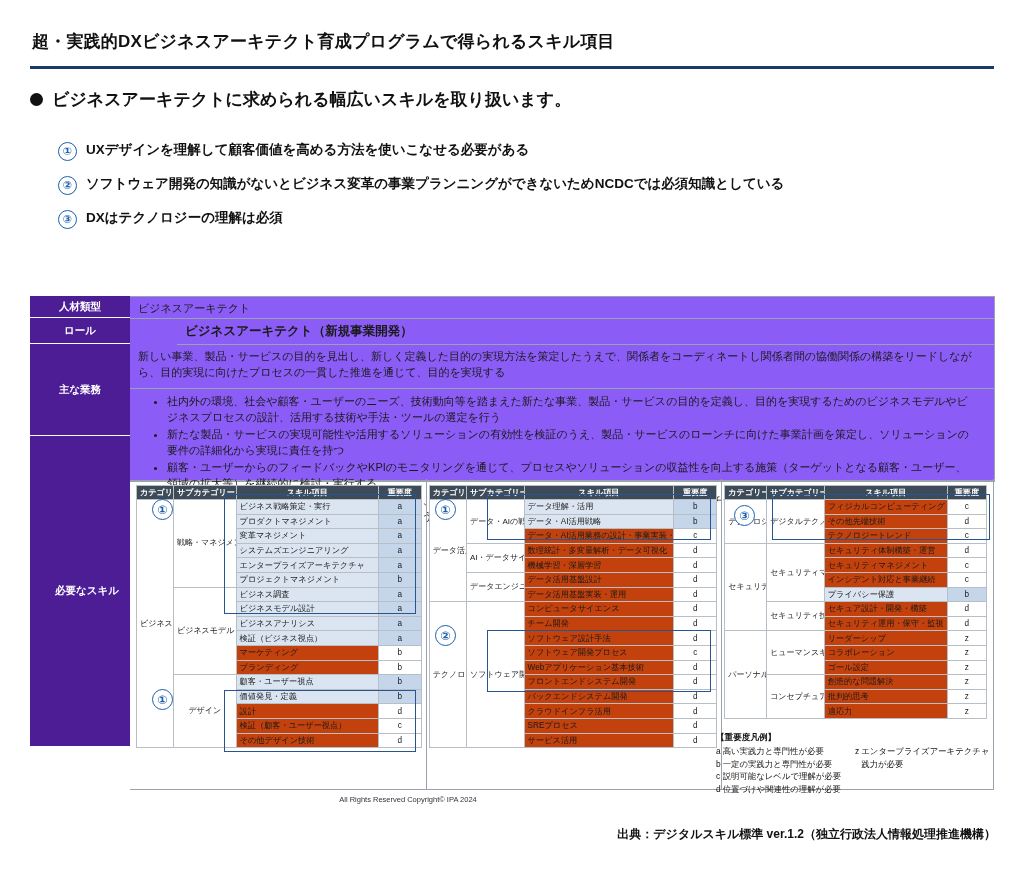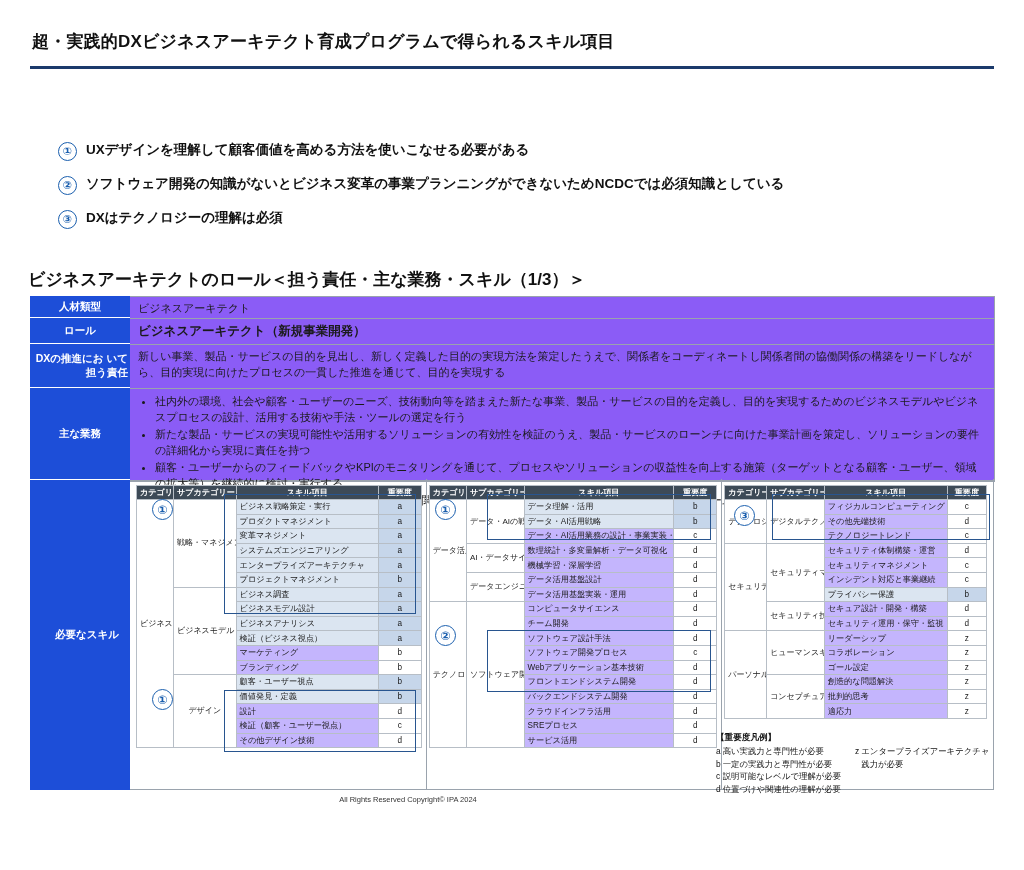--- a/index.html
+++ b/index.html
@@ -55,38 +55,38 @@
   
   .tbl{
     position:absolute;left:130px;top:296px;width:864px;
     border:1px solid #9aa3ad;border-left:none;
     background:#8b5cf6;
   }
   .labelcol{
     position:absolute;left:30px;top:296px;width:100px;
   }
   .lbl{
-    background:#1d4ed8;color:#fff;font-weight:bold;
-    font-size:10.5px;text-align:right;
+    background:#4c1d95;color:#fff;font-weight:bold;
+    font-size:10.5px;text-align:left;
     display:flex;align-items:center;justify-content:center;
     border-bottom:1px solid #fff;
     line-height:1.25;
     padding:2px;
     box-sizing:border-box;
   }
   .row{
     border-bottom:1px solid #9aa3ad;
     box-sizing:border-box;
     padding:4px 8px;
     font-size:11px;
     line-height:1.45;
   }
   .row.strong{font-weight:bold;font-size:12.5px;}
   .row ul{margin:0;padding-left:13px;}
-  .row li{margin:1px 4px;}
+  .row li{margin:1px 16px;}
 
   
   .skills{
     position:absolute;left:130px;top:479px;width:864px;height:311px;
     border-bottom:1px solid #9aa3ad;border-right:1px solid #9aa3ad;
     box-sizing:border-box;
     display:flex;
   }
   .grid{
     font-size:8.3px;
@@ -101,21 +101,21 @@
     vertical-align:middle;
     overflow:hidden;
     white-space:nowrap;
   }
   .grid th{
     background:#3d4a57;color:#fff;font-weight:bold;text-align:center;
     font-size:8.1px;height:14px;
   }
   .cat{background:#ffffff;text-align:center;font-size:8px;line-height:1.2;white-space:normal;}
   .sub{background:#ffffff;text-align:center;font-size:8px;line-height:1.2;white-space:normal;}
-  .sk{background:#c4b5fd;text-align:left;font-size:8.2px;}
+  .sk{background:#c2410c;text-align:left;font-size:8.2px;}
   .lv{background:#ffffff;text-align:center;font-size:8.2px;}
   .hl{background:#dbe5f1;}
   .hl-dark{background:#c6d6ea;}
 
   .panel{position:relative;}
   .panel.p1{width:296px;padding:6px 4px 0 6px;box-sizing:border-box;}
   .panel.p2{width:296px;padding:6px 4px 0 2px;box-sizing:border-box;border-left:1px solid #9aa3ad;}
   .panel.p3{width:272px;padding:6px 6px 0 2px;box-sizing:border-box;border-left:1px solid #9aa3ad;}
 
   .marker{
@@ -147,49 +147,51 @@
   }
 </style>
 </head>
 <body>
 
 <div class="page">
 
   <div class="title">超・実践的DXビジネスアーキテクト育成プログラムで得られるスキル項目</div>
   <div class="title-rule"></div>
 
+  <div class="lead">
+    <span class="bullet"></span>
+    <span>ビジネスアーキテクトに求められる幅広いスキルを取り扱います。</span>
+  </div>
 
   <div class="points">
     <div class="point">
       <span class="circ">①</span>
       <span>UXデザインを理解して顧客価値を高める方法を使いこなせる必要がある</span>
     </div>
     <div class="point">
       <span class="circ">②</span>
       <span>ソフトウェア開発の知識がないとビジネス変革の事業プランニングができないためNCDCでは必須知識としている</span>
     </div>
     <div class="point">
       <span class="circ">③</span>
       <span>DXはテクノロジーの理解は必須</span>
     </div>
   </div>
 
-  <div class="section-title">ビジネスアーキテクトのロール＜担う責任・主な業務・スキル（1/3）＞</div>
 
   <div class="labelcol">
     <div class="lbl" style="height:22px;">人材類型</div>
     <div class="lbl" style="height:26px;">ロール</div>
-    <div class="lbl" style="height:44px;">DXの推進にお いて担う責任</div>
     <div class="lbl" style="height:92px;">主な業務</div>
     <div class="lbl" style="height:311px;padding-left:16px;">必要なスキル</div>
   </div>
 
   <div class="tbl">
     <div class="row" style="height:22px;">ビジネスアーキテクト</div>
-    <div class="row strong" style="height:26px;display:flex;align-items:center;">ビジネスアーキテクト（新規事業開発）</div>
+    <div class="row strong" style="height:26px;display:flex;align-items:center;margin-left:47px;">ビジネスアーキテクト（新規事業開発）</div>
     <div class="row" style="height:44px;">新しい事業、製品・サービスの目的を見出し、新しく定義した目的の実現方法を策定したうえで、関係者をコーディネートし関係者間の協働関係の構築をリードしながら、目的実現に向けたプロセスの一貫した推進を通じて、目的を実現する</div>
     <div class="row" style="height:92px;">
       <ul>
         <li>社内外の環境、社会や顧客・ユーザーのニーズ、技術動向等を踏まえた新たな事業、製品・サービスの目的を定義し、目的を実現するためのビジネスモデルやビジネスプロセスの設計、活用する技術や手法・ツールの選定を行う</li>
         <li>新たな製品・サービスの実現可能性や活用するソリューションの有効性を検証のうえ、製品・サービスのローンチに向けた事業計画を策定し、ソリューションの要件の詳細化から実現に責任を持つ</li>
         <li>顧客・ユーザーからのフィードバックやKPIのモニタリングを通じて、プロセスやソリューションの収益性を向上する施策（ターゲットとなる顧客・ユーザー、領域の拡大等）を継続的に検討・実行する</li>
         <li>構想から新製品・サービスの効果検証まで一貫して、関係者全体のコーディネート（必要なリソースの確保、チームの組成、適材適所が意識した偏りのないタスクの割り振り、関係者間の合意形成の促進等）を担う</li>
       </ul>
     </div>
   </div>
@@ -503,14 +505,15 @@
         <td>d</td>
         <td>位置づけや関連性の理解が必要</td>
         <td></td>
             <td></td>
       </tr>
     </tbody>
       </table>
   </div>
 
   <div class="copyright">All Rights Reserved Copyright© IPA 2024</div>
+  <div class="source">出典：デジタルスキル標準 ver.1.2（独立行政法人情報処理推進機構）</div>
 
 </div>
 
 </body></html>

